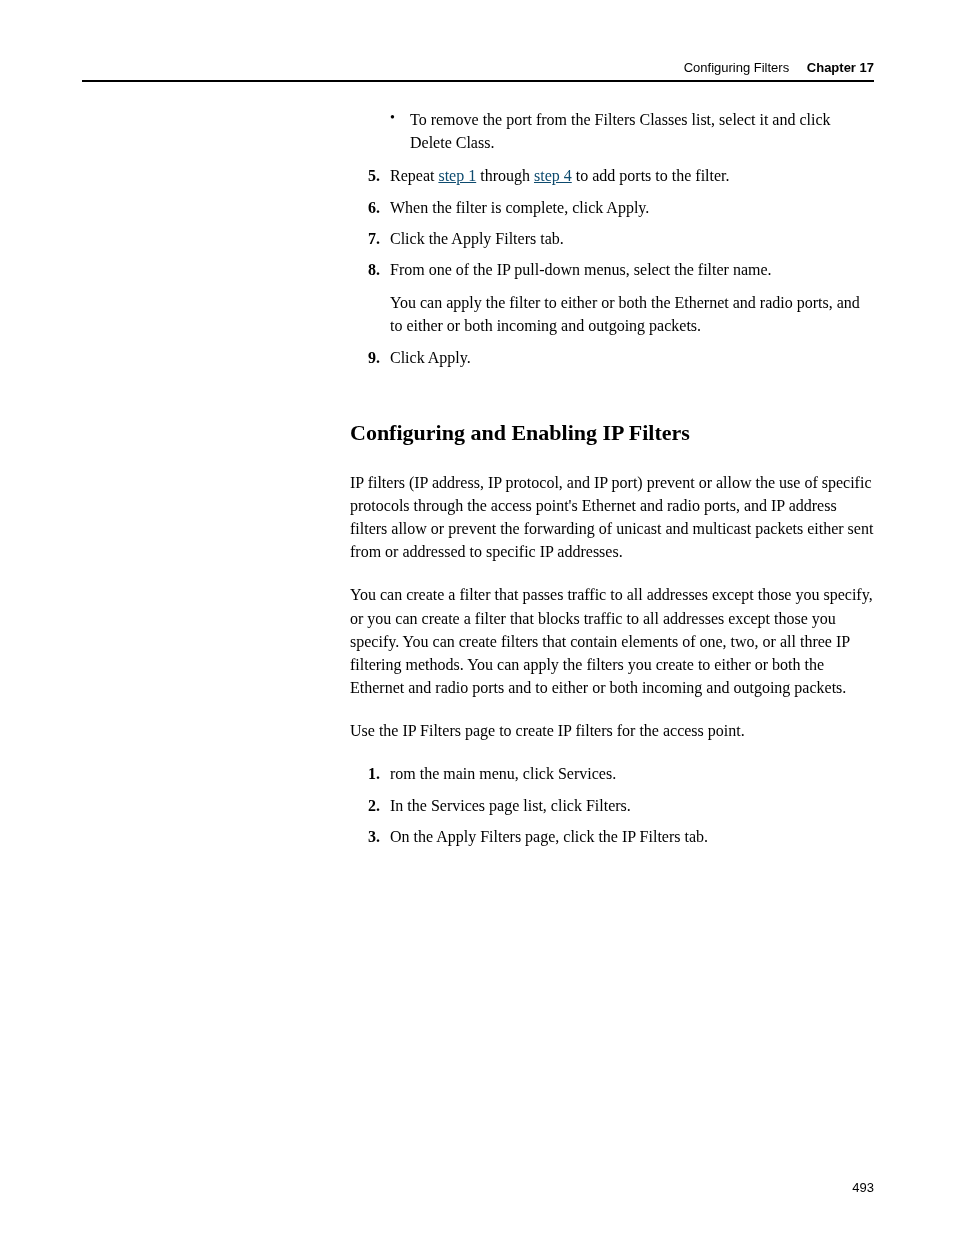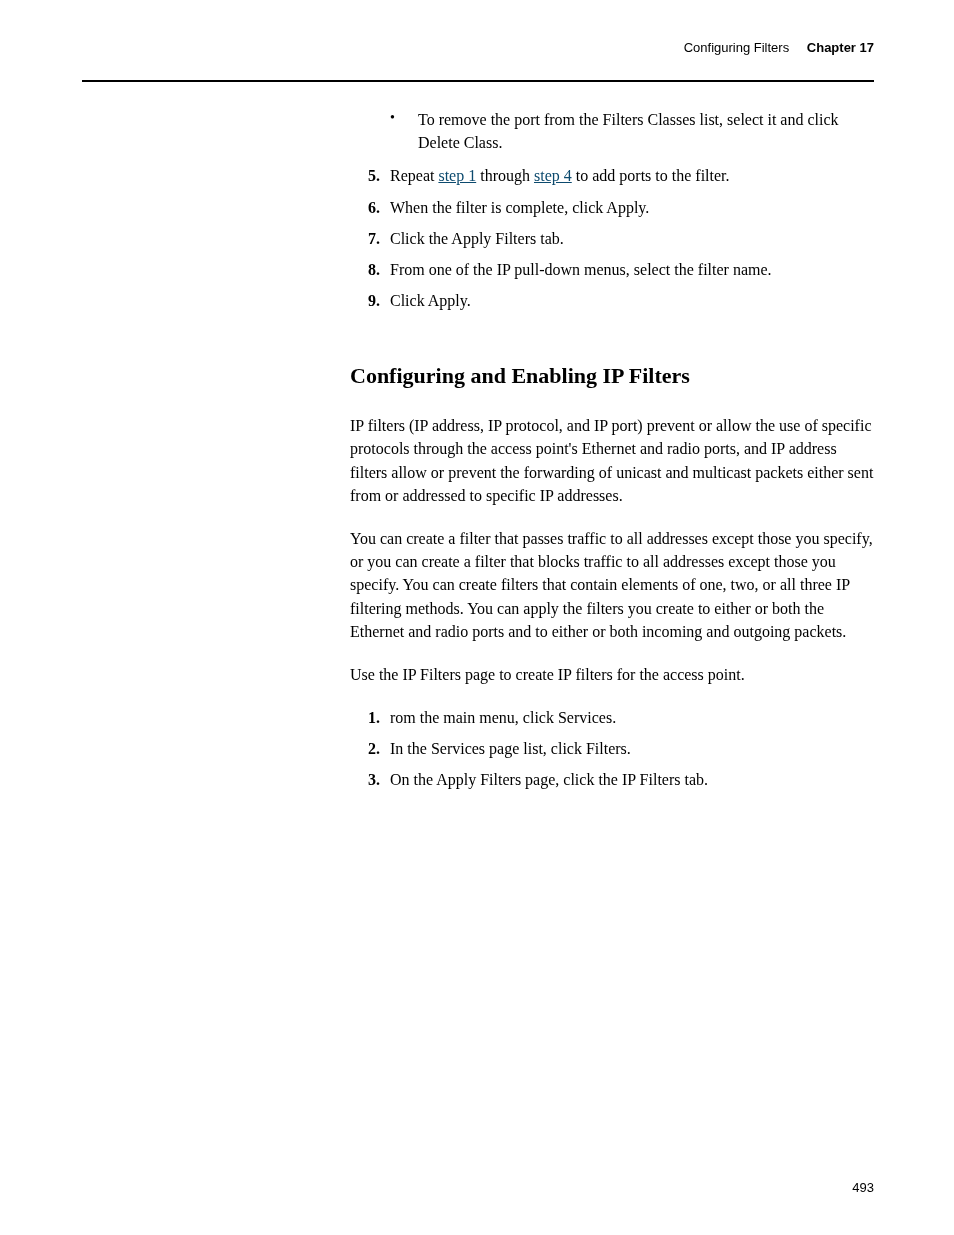--- a/index.html
+++ b/index.html
@@ -13,21 +13,21 @@
     color: #000;
   }
   .page {
     position: relative;
     width: 954px;
     height: 1235px;
     box-sizing: border-box;
   }
   .running-head {
     position: absolute;
-    top: 40px;
+    top: 60px;
     right: 80px;
     font-family: "Myriad Pro", "Segoe UI", "Helvetica Neue", Arial, sans-serif;
     font-size: 13px;
     color: #000;
   }
   .running-head .chapter { font-weight: 700; margin-left: 14px; }
   .head-rule {
     position: absolute;
     top: 80px;
     left: 82px;
@@ -55,21 +55,21 @@
   .ol-body { flex: 1; }
   .sub-bullet { display: flex; margin-bottom: 10px; }
   .sub-bullet .dot {
     flex: 0 0 20px;
     text-align: left;
     padding-left: 0;
     font-size: 14px;
     line-height: 1.4;
     margin-left: 40px;
   }
-  .sub-bullet .txt { flex: 1; margin-left: 8px; }
+  .sub-bullet .txt { flex: 1; }
   a.step-link { color: #0c4a6e; text-decoration: underline; }
   .callout {
     margin: 14px 0 18px 40px;
     border-top: 2px solid #000;
     border-bottom: 2px solid #000;
     padding: 8px 6px 10px 6px;
     display: flex;
     font-family: "Myriad Pro", "Segoe UI", "Helvetica Neue", Arial, sans-serif;
   }
   .callout .label {
@@ -139,20 +139,21 @@
 
     <div class="ol-block">
       <div class="ol-row">
         <div class="ol-num">7.</div>
         <div class="ol-body">Click the Apply Filters tab.</div>
       </div>
       <div class="ol-row">
         <div class="ol-num">8.</div>
         <div class="ol-body">From one of the IP pull-down menus, select the filter name.</div>
       </div>
+      <div class="continuation">You can apply the filter to either or both the Ethernet and radio ports, and to either or both incoming and outgoing packets.</div>
       <div class="ol-row">
         <div class="ol-num">9.</div>
         <div class="ol-body">Click Apply.</div>
       </div>
     </div>
 
     <h2 class="section">Configuring and Enabling IP Filters</h2>
 
     <p class="body">IP filters (IP address, IP protocol, and IP port) prevent or allow the use of specific protocols through the access point's Ethernet and radio ports, and IP address filters allow or prevent the forwarding of unicast and multicast packets either sent from or addressed to specific IP addresses.</p>
     <p class="body">You can create a filter that passes traffic to all addresses except those you specify, or you can create a filter that blocks traffic to all addresses except those you specify. You can create filters that contain elements of one, two, or all three IP filtering methods. You can apply the filters you create to either or both the Ethernet and radio ports and to either or both incoming and outgoing packets.</p>

